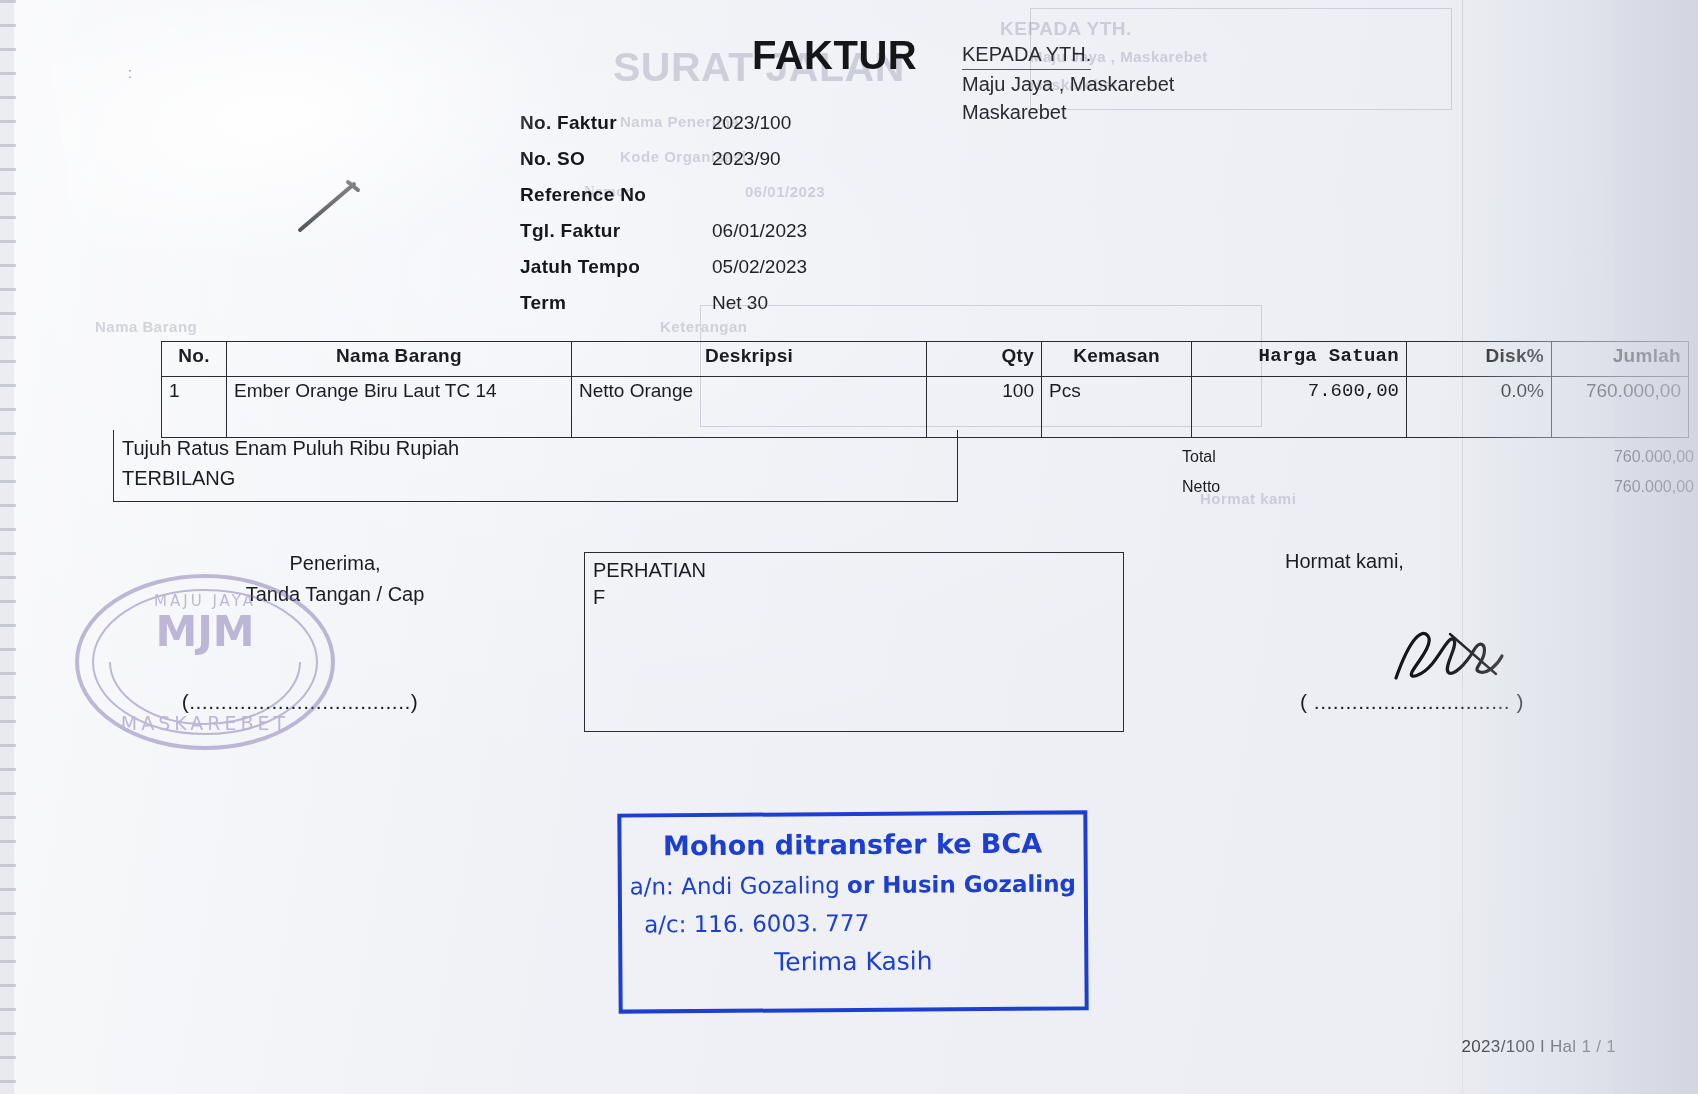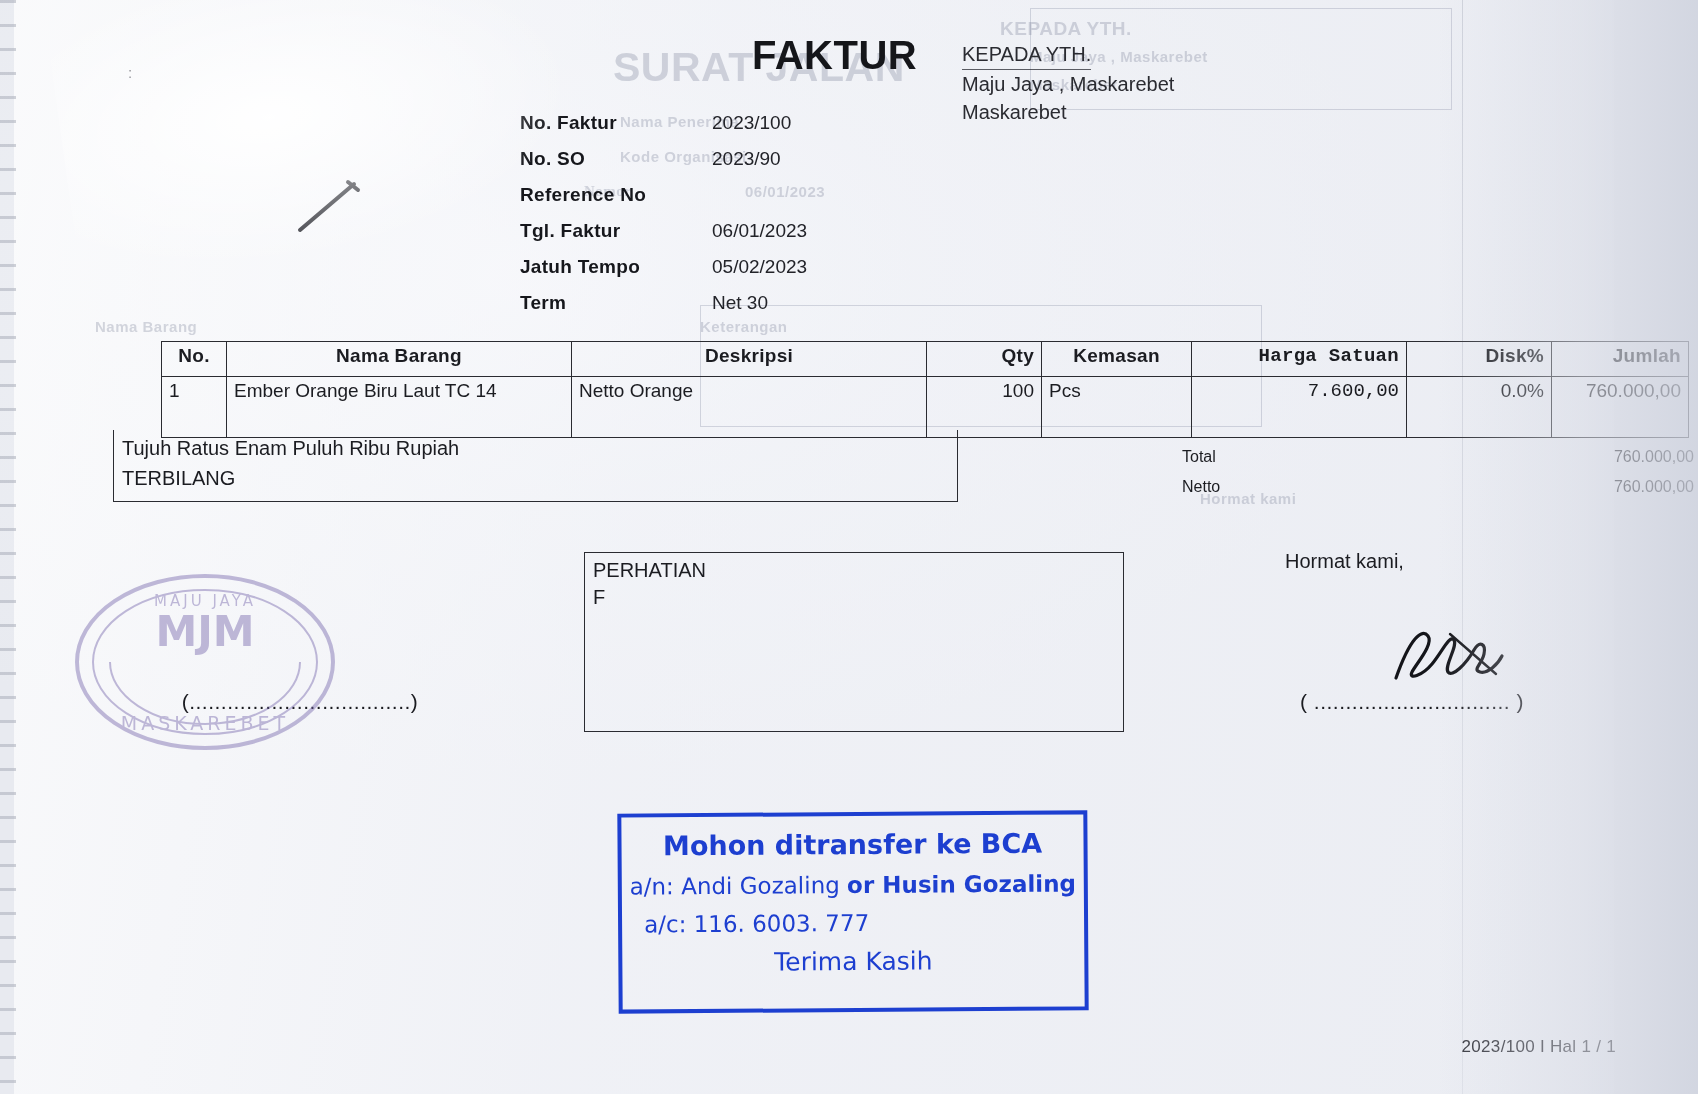--- a/index.html
+++ b/index.html
@@ -294,21 +294,21 @@
 
   <div class="bleed bleed-big" style="left:613px; top:44px;">SURAT JALAN</div>
   <div class="bleed bleed-med" style="left:1000px; top:18px;">KEPADA YTH.</div>
   <div class="bleed bleed-sm" style="left:1030px; top:48px;">Maju Jaya , Maskarebet</div>
   <div class="bleed bleed-sm" style="left:1030px; top:76px;">Maskarebet</div>
   <div class="bleed bleed-sm" style="left:620px; top:113px;">Nama Penerima</div>
   <div class="bleed bleed-sm" style="left:620px; top:148px;">Kode Organisasi</div>
   <div class="bleed bleed-sm" style="left:584px; top:183px;font-family:Liberation Serif, serif;">Nomor</div>
   <div class="bleed bleed-sm" style="left:745px; top:183px;">06/01/2023</div>
   <div class="bleed bleed-sm" style="left:95px; top:318px;">Nama Barang</div>
-  <div class="bleed bleed-sm" style="left:700px; top:318px;">Keterangan</div>
+  <div class="bleed bleed-sm" style="left:660px; top:318px;">Keterangan</div>
   <div class="bleed bleed-sm" style="left:1200px; top:490px;">Hormat kami</div>
   <div class="bleed-box" style="left:1030px; top:8px; width:420px; height:100px;"></div>
   <div class="bleed-box" style="left:700px; top:305px; width:560px; height:120px;"></div>
 
   <div class="faktur-title">FAKTUR</div>
 
   <div class="kepada">
     <span class="ln ln1">KEPADA YTH.</span>
     <span class="ln">Maju Jaya , Maskarebet</span>
     <span class="ln">Maskarebet</span>
@@ -377,20 +377,24 @@
     <div class="tot-row">
       <span class="tot-lbl">Total</span>
       <span class="tot-val">760.000,00</span>
     </div>
     <div class="tot-row">
       <span class="tot-lbl">Netto</span>
       <span class="tot-val">760.000,00</span>
     </div>
   </div>
 
+  <div class="penerima">
+    <div>Penerima,</div>
+    <div>Tanda Tangan / Cap</div>
+  </div>
   <div class="penerima-line">(...................................)</div>
 
   <div class="perhatian-box">
     <div>PERHATIAN</div>
     <div>F</div>
   </div>
 
   <div class="hormat">Hormat kami,</div>
   <div class="hormat-line">( ............................... )</div>
 

